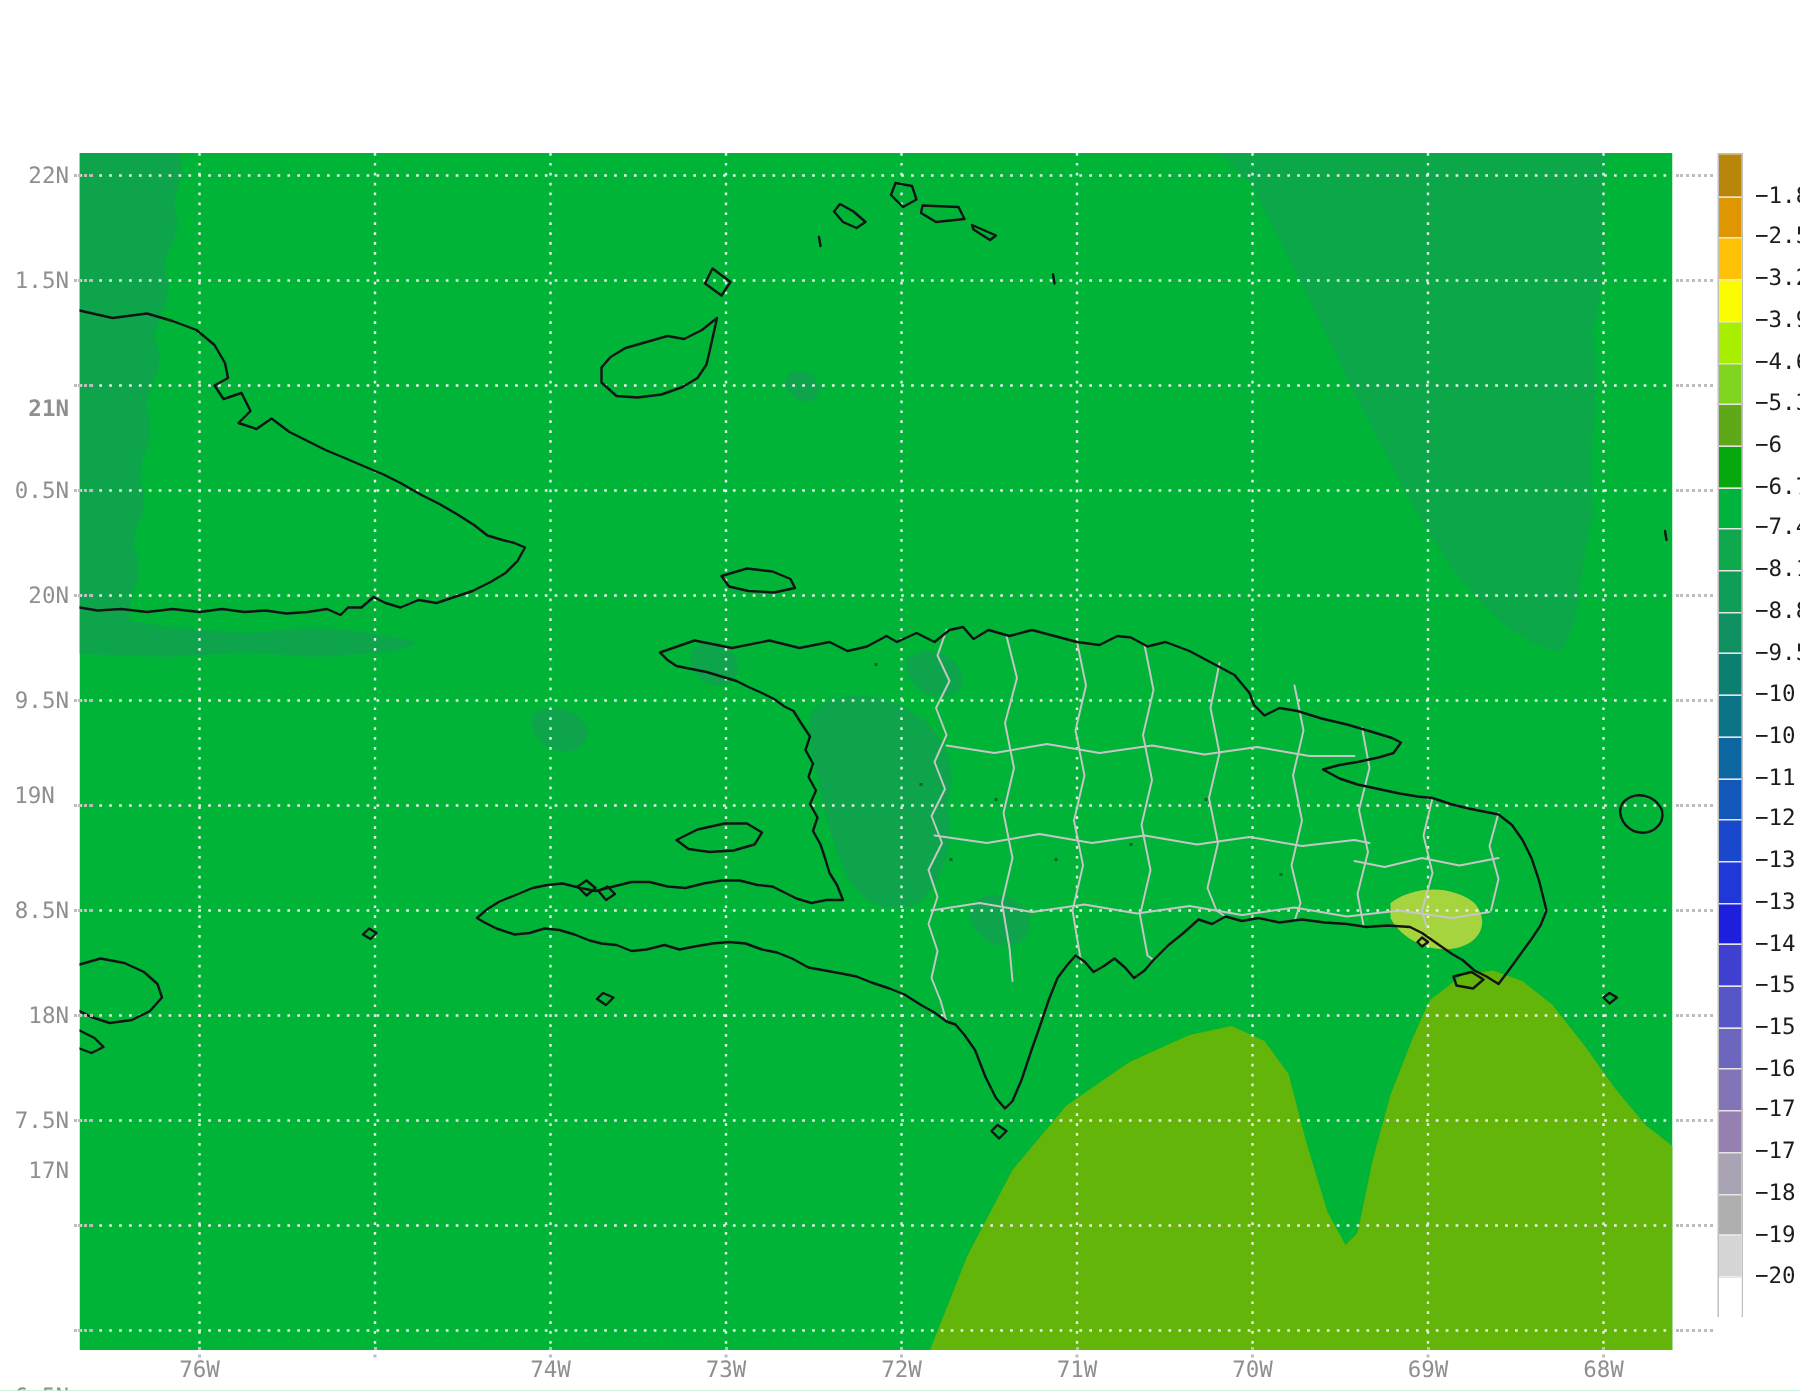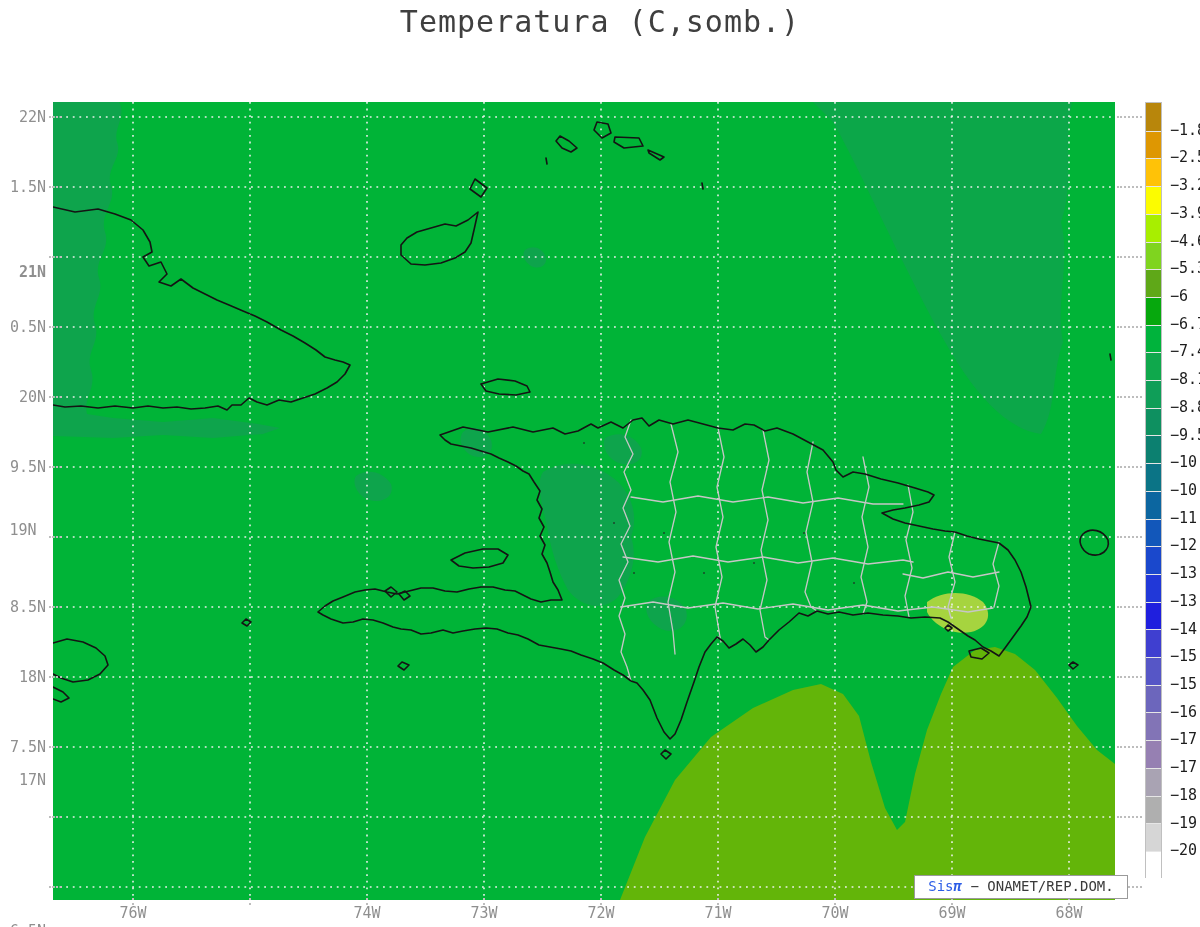--- a/index.html
+++ b/index.html
@@ -25,21 +25,20 @@
              border:1px solid #9a9a9a;font-size:14px;color:#3a3a3a;text-align:center;
              line-height:21px;white-space:pre;}
   #watermark .wm-blue{color:#2b5ce6;}
   #watermark .wm-pi{color:#2b5ce6;font-style:italic;font-weight:bold;}
 </style>
 </head>
 <body>
 
 <div id="page">
 
-  <div class="title">Temperatura (C,somb.)</div>
 
   <div id="mapwrap">
     <svg id="map" width="1062" height="798" viewBox="0 0 1062 798">
 
       <g>
         <rect x="0" y="0" width="1062" height="798" fill="#00B437"></rect>
 
         <path d="M0,0 L66,0 C74,14 60,26 64,40 C70,56 52,66 58,84 C64,100 46,112 52,130 C58,148 40,158 46,176 C52,194 36,204 42,222 C48,240 32,250 38,268 C44,286 30,296 34,312 L60,316 L110,320 L160,316 L205,322 L227,326 L210,332 L160,336 L110,333 L60,336 L0,334 Z" fill="#0EA44C"></path>
 
         <path opacity="0.85" d="M760,0 L1019,0 C1010,40 1022,80 1008,120 C1018,160 1002,200 1010,240 C998,275 1004,305 988,332 C960,328 935,305 912,272 C890,240 870,200 848,156 C826,112 800,55 780,20 Z" fill="#0EA44C"></path>
@@ -257,15 +256,14 @@
       <div class="cb-label" style="left: 1170px; top: 647.286px;">−15.1</div>
       <div class="cb-label" style="left: 1170px; top: 675px;">−15.8</div>
       <div class="cb-label" style="left: 1170px; top: 702.714px;">−16.5</div>
       <div class="cb-label" style="left: 1170px; top: 730.429px;">−17.2</div>
       <div class="cb-label" style="left: 1170px; top: 758.143px;">−17.9</div>
       <div class="cb-label" style="left: 1170px; top: 785.857px;">−18.6</div>
       <div class="cb-label" style="left: 1170px; top: 813.571px;">−19.3</div>
       <div class="cb-label" style="left: 1170px; top: 841.286px;">−20</div>
     </div>
 
-  <div id="watermark"><span class="wm-blue">Sis</span><span class="wm-pi">π</span><span> − ONAMET/REP.DOM.</span></div>
 
 </div>
 
 </body></html>

